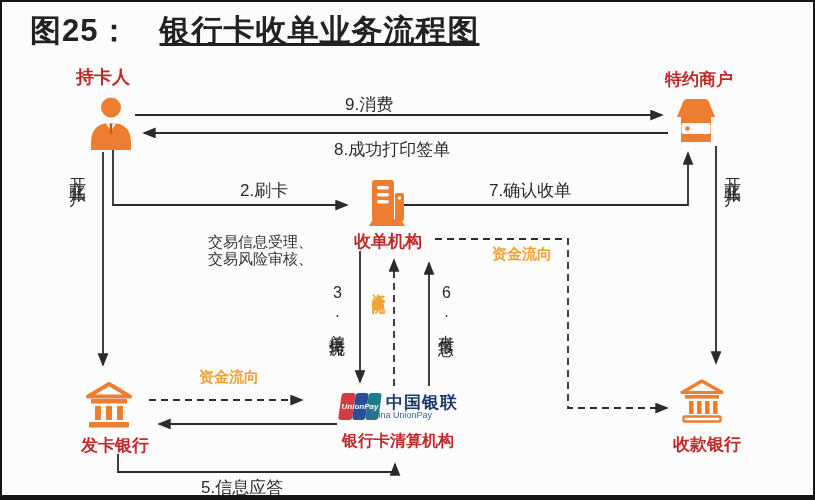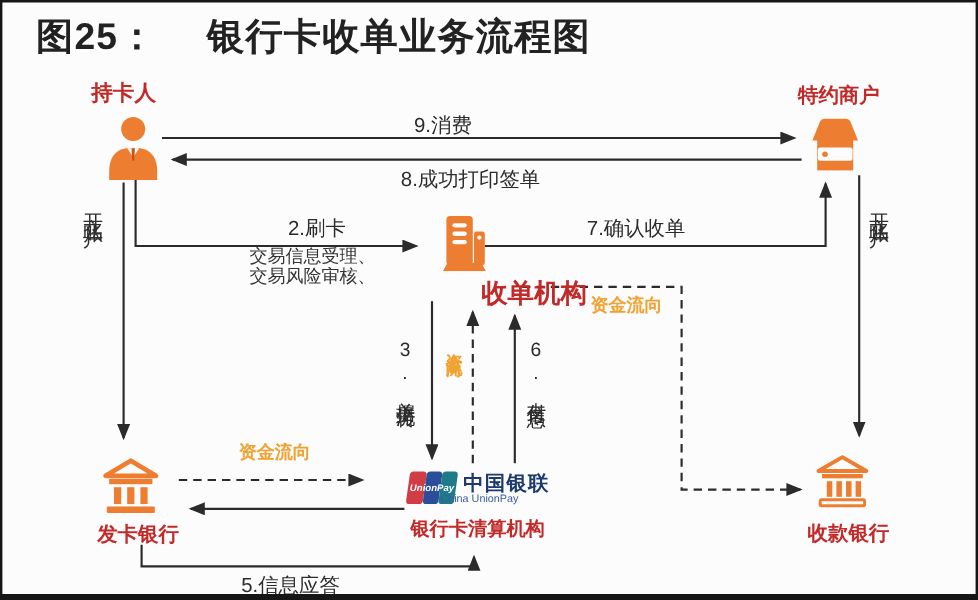--- a/index.html
+++ b/index.html
@@ -6,21 +6,21 @@
   html,body { background:#e8e8e8; }
   body { font-family:"Liberation Sans","DejaVu Sans",sans-serif; }
   #stage {
     position:relative; width:815px; height:500px;
     background:#fcfcfc;
     border:2px solid #161616; border-bottom-width:5px;
     overflow:hidden;
   }
   .abs { position:absolute; }
   .title { left:28px; top:8px; font-size:31px; font-weight:700; color:#222; letter-spacing:1px; white-space:nowrap; }
-  .title .main { margin-left:42px; }
+  .title .main { margin-left:29px;text-decoration:underline; }
   .lbl-red { color:#c22a2a; font-weight:700; white-space:nowrap; }
   .flow-lbl { color:#2b2b2b; font-size:17px; white-space:nowrap; }
   .note { color:#333; font-size:15px; line-height:16.5px; white-space:nowrap; }
   .v-text { writing-mode:vertical-rl; text-orientation:upright; }
   .open-acct { color:#2e2e2e; font-size:17px; letter-spacing:4px; }
   .funds { color:#f0a232; font-weight:700; font-size:15px; white-space:nowrap; }
   .funds-v { color:#f0a232; font-weight:700; font-size:14px; letter-spacing:2px; }
   .v-flow { color:#2b2b2b; font-size:16px; letter-spacing:2px; }
   .up-cn { color:#1c3a6d; font-size:17px; font-weight:700; letter-spacing:1px; white-space:nowrap; }
   .up-en { color:#3a5d99; font-size:9px; white-space:nowrap; }
@@ -91,23 +91,23 @@
     <svg width="38" height="48" viewBox="0 0 38 48">
       <path d="M1,48 L5,41 L33,41 L37,48 Z" fill="#ed7d31"></path>
       <rect x="4" y="2" width="22" height="41" rx="3" fill="#ed7d31"></rect>
       <rect x="9" y="8" width="12" height="3.6" rx="1.8" fill="#fcfcfc"></rect>
       <rect x="9" y="15" width="12" height="3.6" rx="1.8" fill="#fcfcfc"></rect>
       <rect x="9" y="22" width="12" height="3.6" rx="1.8" fill="#fcfcfc"></rect>
       <rect x="27" y="15" width="9" height="28" rx="2" fill="#ed7d31"></rect>
       <circle cx="31.5" cy="20" r="1.8" fill="#fcfcfc"></circle>
     </svg>
   </div>
-  <div class="abs lbl-red" style="left:352px; top:228px; font-size:22px;margin-left:47px;">收单机构</div>
+  <div class="abs lbl-red" style="left:352px; top:228px; font-size:17px;">收单机构</div>
 
-  <div class="abs note" style="left:206px; top:204px;">
+  <div class="abs note" style="left:206px; top:232px;">
     <div>交易信息受理、</div>
     <div>交易风险审核、</div>
   </div>
 
   <div class="abs v-text v-flow" style="left:324px; top:282px;">3.单据流转</div>
   <div class="abs v-text funds-v" style="left:368px; top:281px;">资金流向</div>
   <div class="abs v-text v-flow" style="left:433px; top:282px;">6.支付信息</div>
   <div class="abs funds" style="left:490px; top:243px;">资金流向</div>
 
   <div class="abs" style="left:336px; top:390px;">

